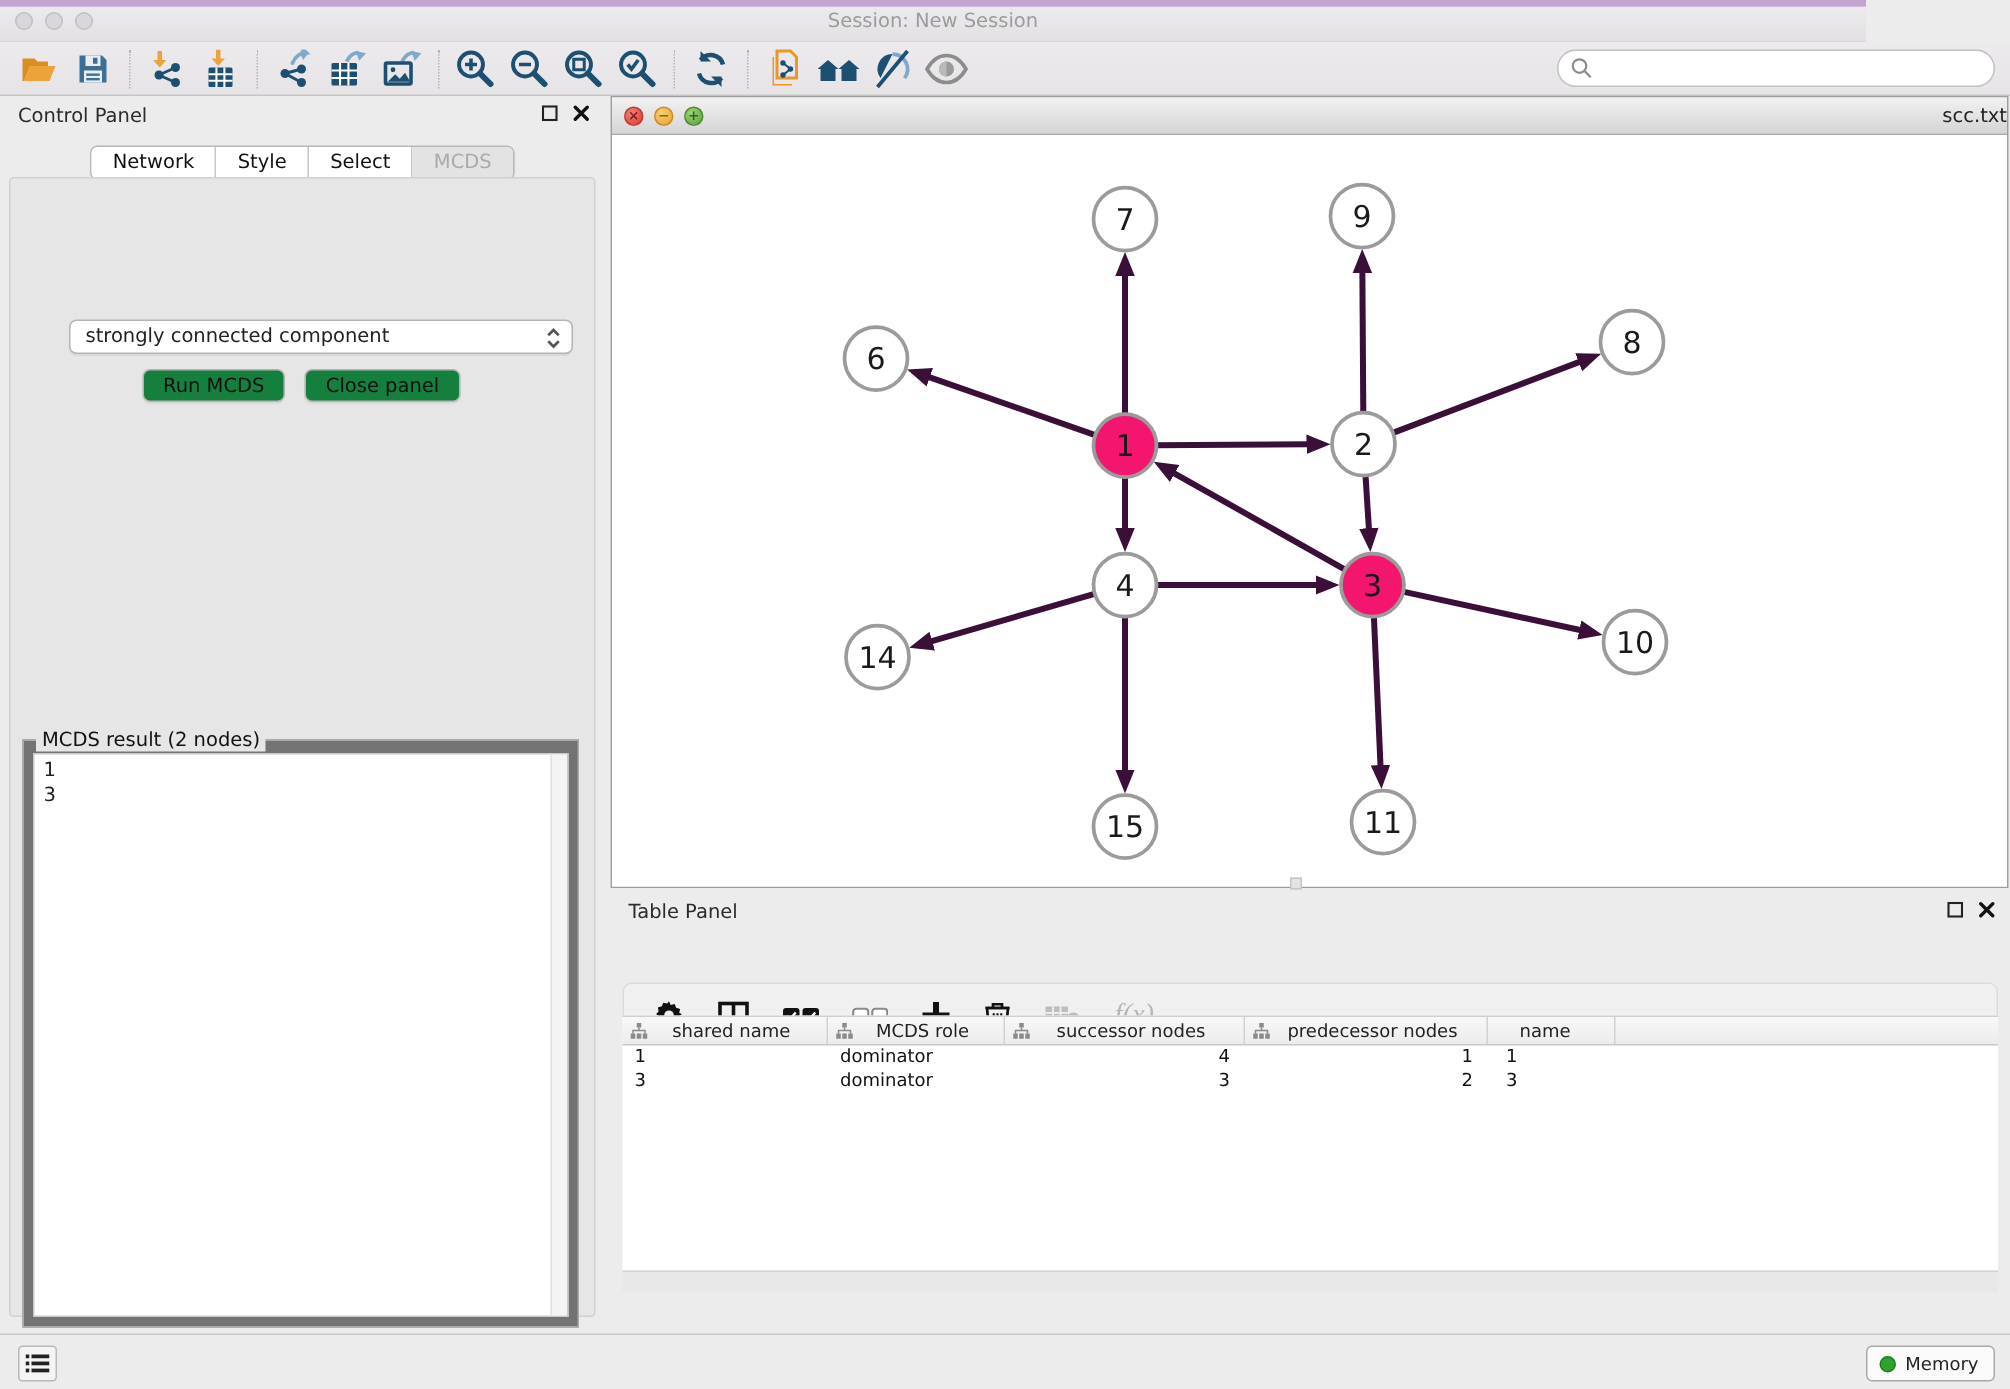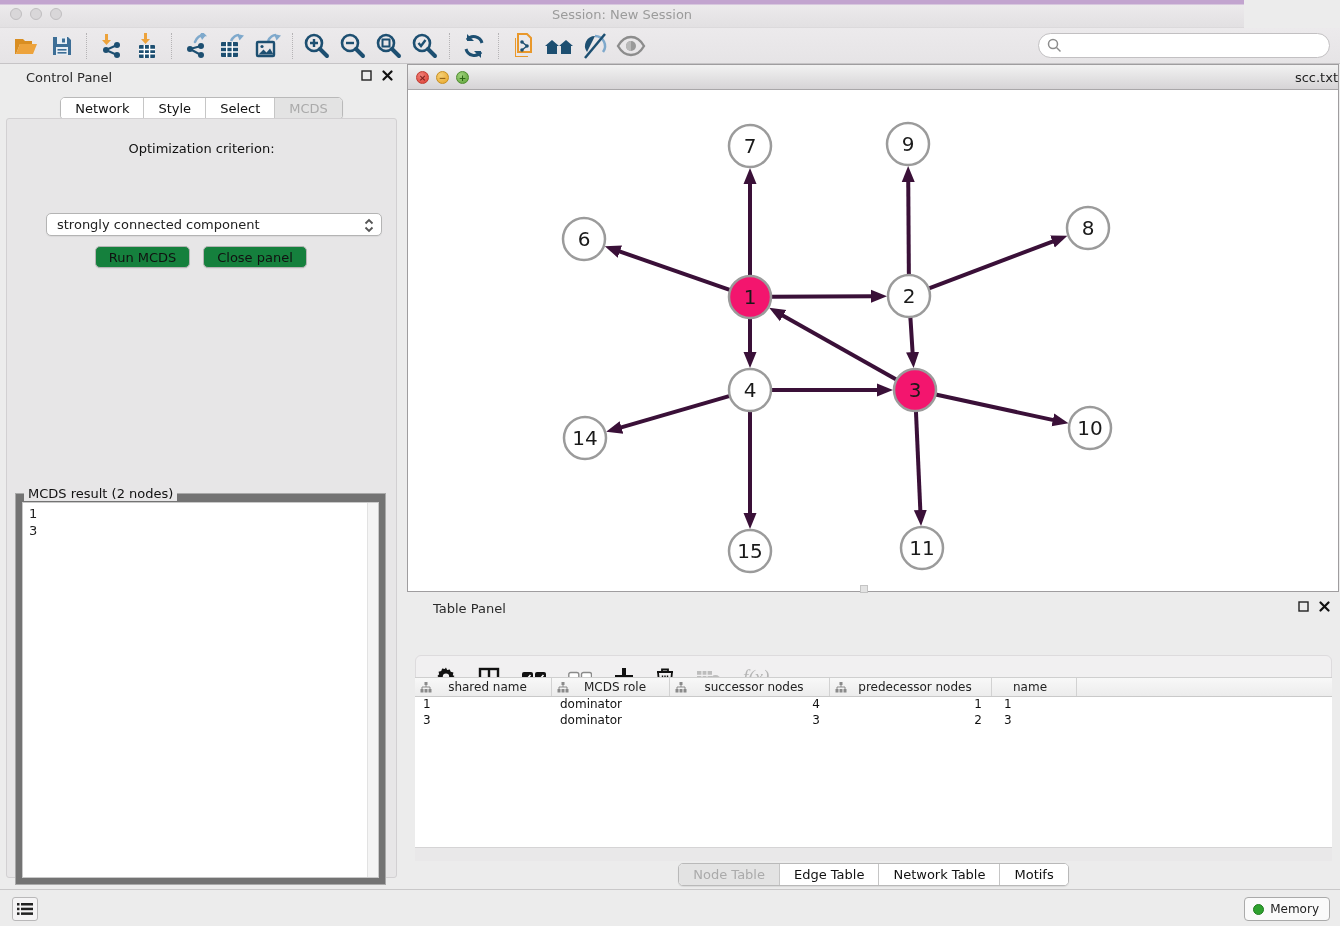--- a/index.html
+++ b/index.html
@@ -18,21 +18,21 @@
     background:linear-gradient(#eceaec,#e6e4e6); border-bottom:1px solid #c6c4c6;
     display:flex; align-items:center; padding-left:8px; }
   .tbtn { width:36px; height:30px; display:flex; align-items:center; justify-content:center; cursor:pointer; flex:0 0 auto; }
   .tsep { width:1px; height:26px; border-left:1px dotted #b5b3b5; margin:0 6px; flex:0 0 auto; }
   .searchbox { position:absolute; right:10px; top:5px; width:292px; height:25px; background:#fff;
     border:1px solid #c2c0c2; border-radius:13px; display:flex; align-items:center; padding-left:8px; }
   .searchbox input { border:none; outline:none; flex:1; height:20px; font-size:13px; background:transparent; }
 
   
   .cpanel { position:absolute; left:0; top:64px; width:403px; height:825px; background:#ececec; }
-  .panel-head { position:relative; height:26px;margin-left:14px; }
+  .panel-head { position:relative; height:26px; }
   .panel-head .ph-title { position:absolute; left:12px; top:6px; font-size:13px; color:#2b2b2b; }
   .ph-icons { position:absolute; right:10px; top:6px; display:flex; gap:10px; align-items:center; }
   .seg { display:flex; border:1px solid #b9b9b9; border-radius:5px; overflow:hidden; background:#fff;
     box-shadow:0 1px 1px rgba(0,0,0,.08); font-size:13px; }
   .seg .seg-item { padding:3px 14px; border-right:1px solid #c6c6c6; background:#fff; color:#111; cursor:pointer; white-space:nowrap; }
   .seg .seg-item:last-child { border-right:none; }
   .seg .seg-item.sel { background:#e3e3e3; color:#aaa; }
   .cp-tabs { display:flex; justify-content:center; margin-top:7px; }
   .cp-body { position:absolute; left:6px; top:54px; width:391px; height:760px; background:#e7e6e7;
     border:1px solid #d2d0d2; border-radius:3px; }
@@ -265,21 +265,20 @@
   </div>
   <div class="cp-tabs">
     <div class="seg">
       <div class="seg-item">Network</div>
       <div class="seg-item">Style</div>
       <div class="seg-item">Select</div>
       <div class="seg-item sel">MCDS</div>
     </div>
   </div>
   <div class="cp-body">
-    <div class="opt-label">Optimization criterion:</div>
     <div class="dropdown">
       <span>strongly connected component</span>
       <svg class="dd-arrows" width="10" height="15" viewBox="0 0 10 15">
           <path d="M1.5 5.5L5 2l3.5 3.5M1.5 9.5L5 13l3.5-3.5" fill="none" stroke="#555" stroke-width="1.8"></path>
         </svg>
     </div>
     <button class="btn" style="left:88px; top:127px; width:95px;">Run MCDS</button>
     <button class="btn" style="left:196px; top:127px; width:104px;">Close panel</button>
     <div class="result-fs">
       <div class="result-legend">MCDS result (2 nodes)</div>
@@ -472,28 +471,20 @@
     <div class="trow">
       <div class="td c0 al">3</div>
       <div class="td c1 al">dominator</div>
       <div class="td c2 ar">3</div>
       <div class="td c3 ar">2</div>
       <div class="td c4 al" style="padding-left:12px">3</div>
     </div>
   </div>
   <div class="tp-scroll"></div>
 
-  <div class="tp-tabs">
-    <div class="seg">
-      <div class="seg-item sel">Node Table</div>
-      <div class="seg-item">Edge Table</div>
-      <div class="seg-item">Network Table</div>
-      <div class="seg-item">Motifs</div>
-    </div>
-  </div>
 </div>
 
 <div class="statusbar">
   <div class="sb-left">
     <svg width="16" height="14" viewBox="0 0 16 14">
         <g fill="#222">
           <rect x="0" y="1" width="2.5" height="2.5"></rect>
           <rect x="4" y="1" width="12" height="2.5"></rect>
           <rect x="0" y="5.7" width="2.5" height="2.5"></rect>
           <rect x="4" y="5.7" width="12" height="2.5"></rect>

